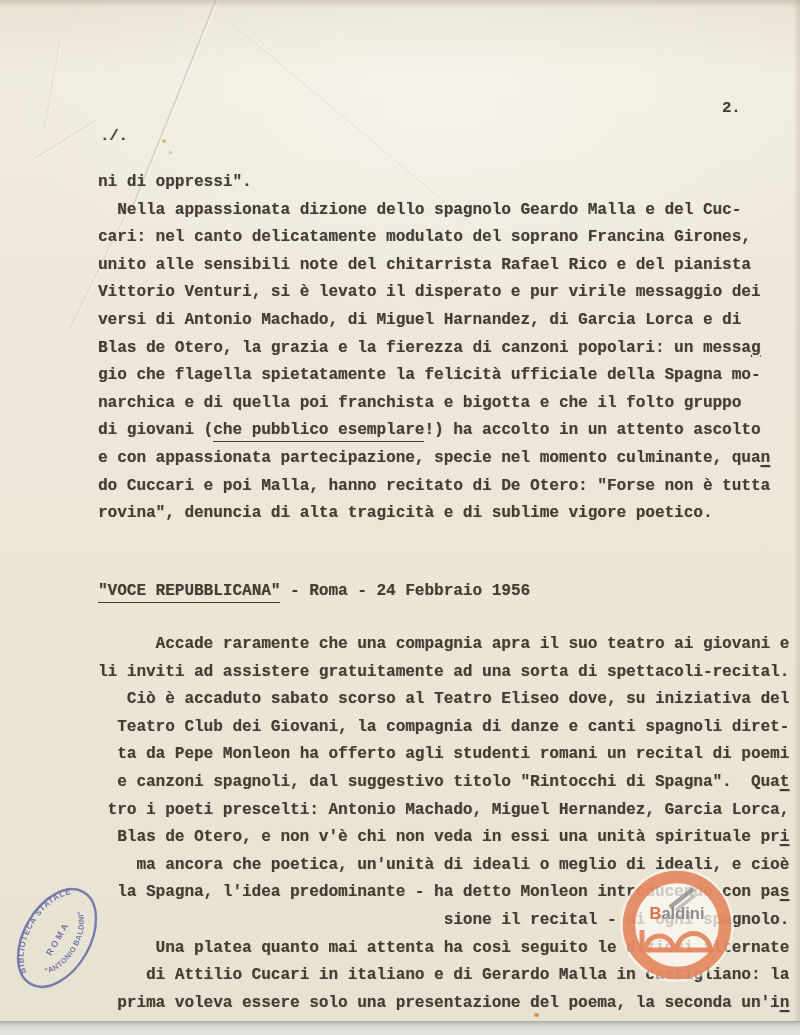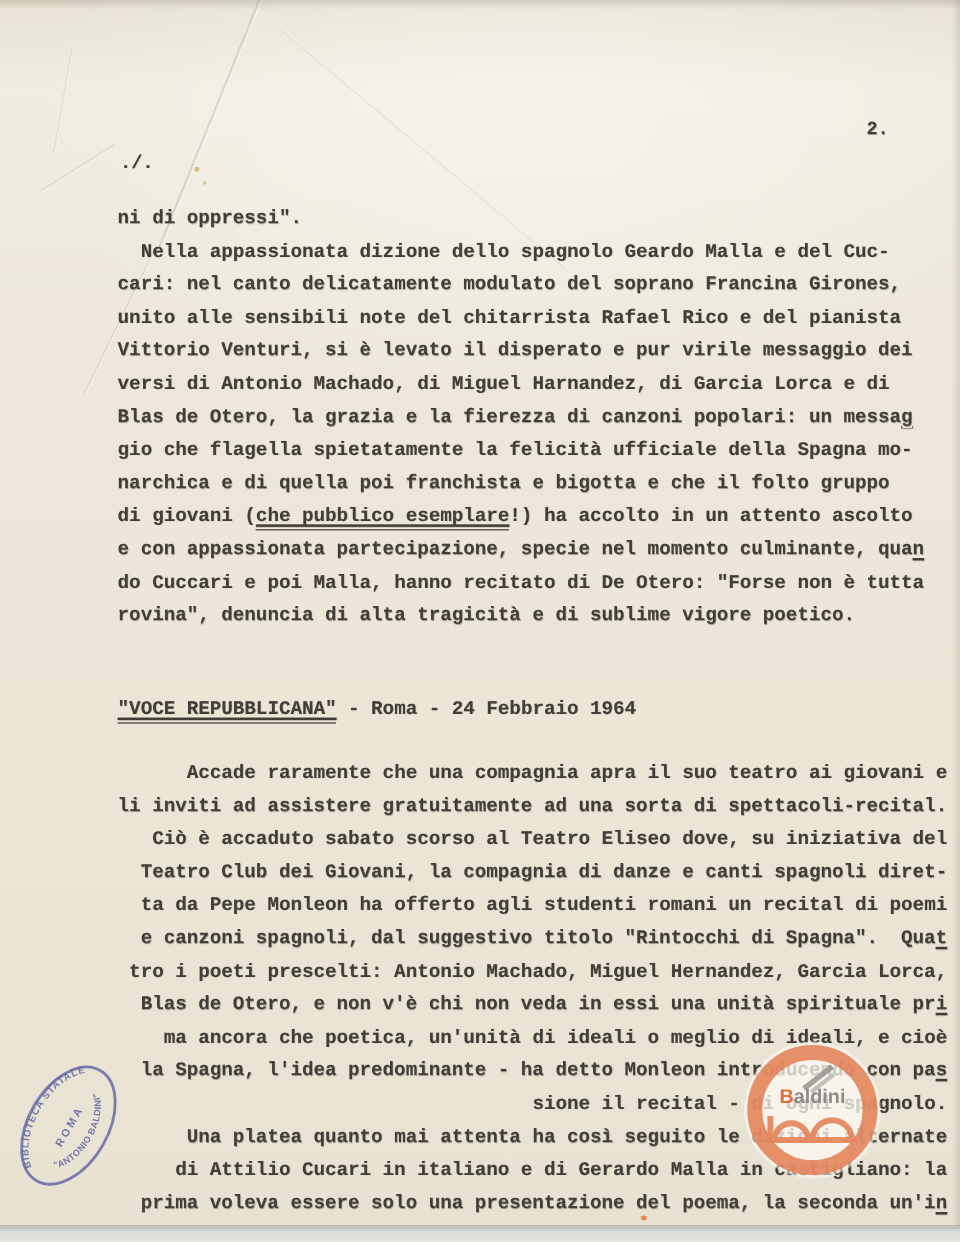--- a/index.html
+++ b/index.html
@@ -13,21 +13,21 @@
   .tw{
     position:absolute;left:98px;
     color:#423d36;font-weight:700;font-size:16px;line-height:27.6px;
     white-space:pre;letter-spacing:0;
     text-shadow:0.4px 0.4px 0.7px rgba(62,56,48,.45);
   }
   #block1{top:169px;}
   #heading{top:578px;}
   #block2{top:631px;text-align:right;}
   .u1{text-decoration:underline;text-decoration-thickness:2px;text-underline-offset:3px;}
-  .u2{text-decoration:underline;text-decoration-thickness:1.6px;text-underline-offset:2.5px;
+  .u2{text-decoration-thickness:1.6px;text-underline-offset:2.5px;
       border-bottom:1.6px solid currentColor;padding-bottom:1.5px;}
   .pageno{position:absolute;left:722px;top:99px;font-weight:700;font-size:15.5px;color:#433e37;
       text-shadow:0.4px 0.4px 0.7px rgba(62,56,48,.45);}
   .contmark{position:absolute;left:100px;top:127px;font-weight:700;font-size:15.5px;color:#433e37;
       text-shadow:0.4px 0.4px 0.7px rgba(62,56,48,.45);}
   
   .crease{position:absolute;transform-origin:0 0;pointer-events:none;}
   .c1{left:221px;top:-6px;width:236px;height:3px;transform:rotate(112deg);
       background:linear-gradient(180deg,rgba(255,255,255,.85),rgba(168,158,138,.5));}
   .c2{left:129px;top:211px;width:132px;height:2px;transform:rotate(116deg);
@@ -66,21 +66,21 @@
   <div class="speck s1"></div>
   <div class="speck s2"></div>
   <div class="speck s3"></div>
   <div class="edge-t"></div>
   <div class="edge-r"></div>
 
   <div class="pageno">2.</div>
   <div class="contmark">./.</div>
 
   <div class="tw" id="block1"><div><span>ni di oppressi".</span></div><div><span>  Nella appassionata dizione dello spagnolo Geardo Malla e del Cuc-</span></div><div><span>cari: nel canto delicatamente modulato del soprano Francina Girones,</span></div><div><span>unito alle sensibili note del chitarrista Rafael Rico e del pianista</span></div><div><span>Vittorio Venturi, si è levato il disperato e pur virile messaggio dei</span></div><div><span>versi di Antonio Machado, di Miguel Harnandez, di Garcia Lorca e di</span></div><div><span>Blas de Otero, la grazia e la fierezza di canzoni popolari: un messa</span><span class="u1">g</span></div><div><span>gio che flagella spietatamente la felicità ufficiale della Spagna mo-</span></div><div><span>narchica e di quella poi franchista e bigotta e che il folto gruppo</span></div><div><span>di giovani (</span><span class="u2">che pubblico esemplare</span><span>!) ha accolto in un attento ascolto</span></div><div><span>e con appassionata partecipazione, specie nel momento culminante, qua</span><span class="u1">n</span></div><div><span>do Cuccari e poi Malla, hanno recitato di De Otero: "Forse non è tutta</span></div><div><span>rovina", denuncia di alta tragicità e di sublime vigore poetico.</span></div></div>
-  <div class="tw" id="heading"><div><span class="u2">"VOCE REPUBBLICANA"</span><span> - Roma - 24 Febbraio 1964</span></div></div>
+  <div class="tw" id="heading"><div><span class="u2">"VOCE REPUBBLICANA"</span><span> - Roma - 24 Febbraio 1956</span></div></div>
   <div class="tw" id="block2"><div><span>  Accade raramente che una compagnia apra il suo teatro ai giovani e</span></div><div><span>li inviti ad assistere gratuitamente ad una sorta di spettacoli-recital.</span></div><div><span>Ciò è accaduto sabato scorso al Teatro Eliseo dove, su iniziativa del</span></div><div><span>Teatro Club dei Giovani, la compagnia di danze e canti spagnoli diret-</span></div><div><span>ta da Pepe Monleon ha offerto agli studenti romani un recital di poemi</span></div><div><span>e canzoni spagnoli, dal suggestivo titolo "Rintocchi di Spagna".  Qua</span><span class="u1">t</span></div><div><span>tro i poeti prescelti: Antonio Machado, Miguel Hernandez, Garcia Lorca,</span></div><div><span>Blas de Otero, e non v'è chi non veda in essi una unità spirituale pr</span><span class="u1">i</span></div><div><span>ma ancora che poetica, un'unità di ideali o meglio di ideali, e cioè</span></div><div><span>la Spagna, l'idea predominante - ha detto Monleon introducendo con pa</span><span class="u1">s</span></div><div><span>sione il recital - di ogni spagnolo.</span></div><div><span>  Una platea quanto mai attenta ha così seguito le dizioni alternate</span></div><div><span>di Attilio Cucari in italiano e di Gerardo Malla in castigliano: la</span></div><div><span>prima voleva essere solo una presentazione del poema, la seconda un'i</span><span class="u1">n</span></div></div>
 
   <div class="oval-stamp">
     <svg width="142" height="112" viewBox="0 0 142 112">
       <defs>
         <path id="ovt" d="M 22,58 A 49,29 0 0 1 120,58" fill="none"></path>
         <path id="ovb" d="M 30,52 A 41,26 0 0 0 112,52" fill="none"></path>
       </defs>
       <ellipse cx="71" cy="56" rx="53" ry="33" fill="none" stroke="#4a4f9c" stroke-width="2.4" opacity="0.85"></ellipse>
       <text font-family="Liberation Sans, sans-serif" font-size="8" font-weight="700" fill="#4a4f9c" letter-spacing="0.8" opacity="0.9">

